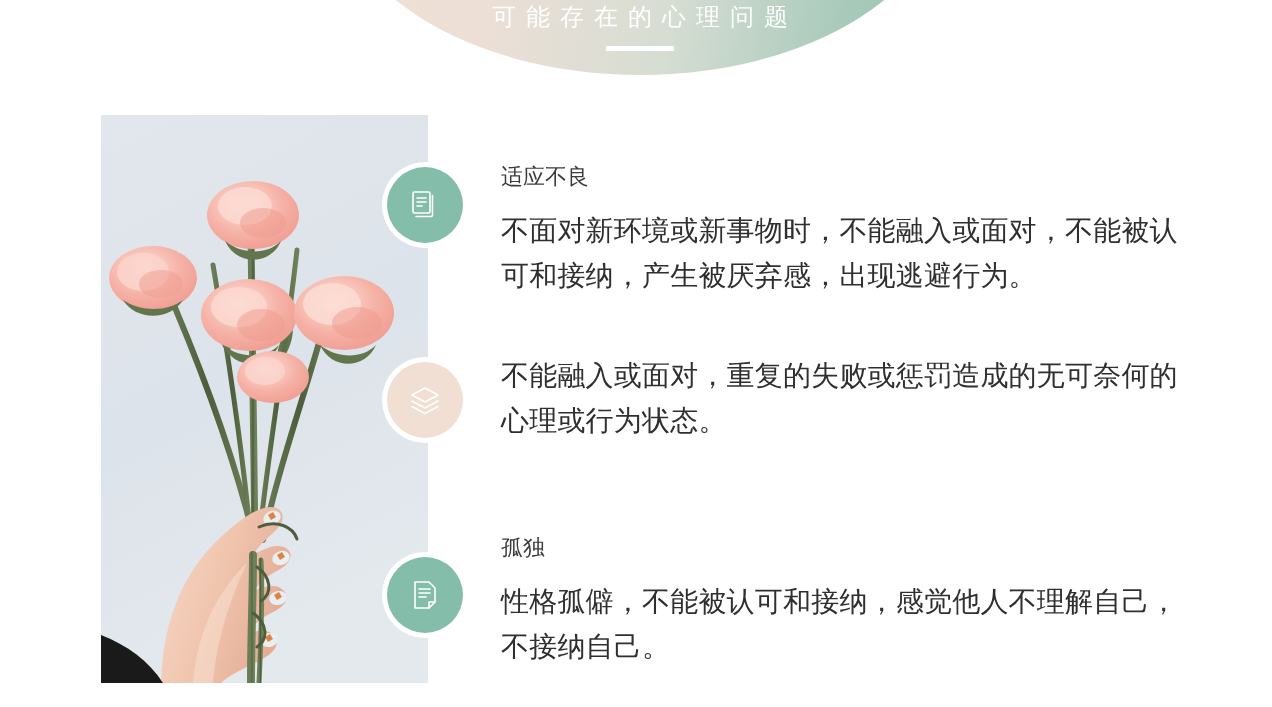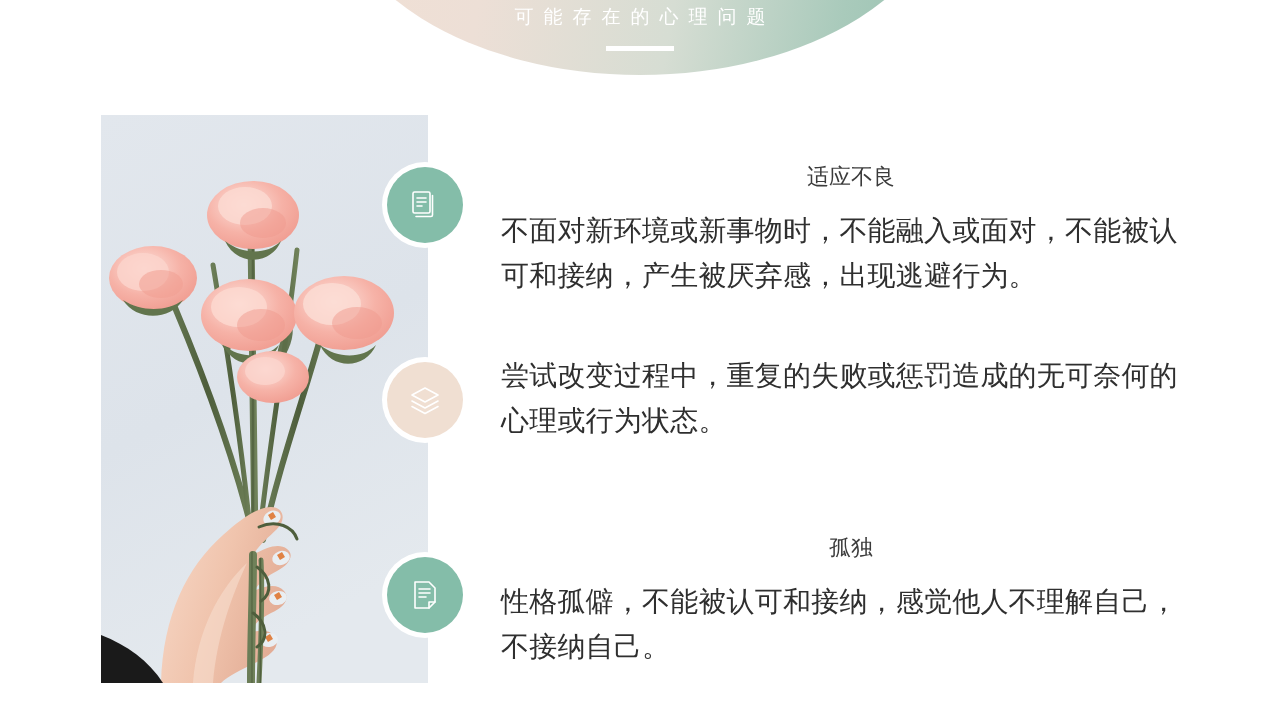--- a/index.html
+++ b/index.html
@@ -33,21 +33,21 @@
     bottom: 0;
     height: 75px;
   }
   .banner-title {
     position: absolute;
     left: 0;
     right: 0;
     top: 0;
     text-align: center;
     color: #ffffff;
-    font-size: 19px;
+    font-size: 24px;
     letter-spacing: 10px;
     text-indent: 10px;
     line-height: 34px;
     white-space: nowrap;
     font-weight: 400;
   }
   .banner-underline {
     position: absolute;
     left: 50%;
     transform: translateX(-50%);
@@ -90,21 +90,20 @@
   .block-1 { top: 162px; }
   .block-2 { top: 353px; }
   .block-3 { top: 533px; }
 
   .block-heading {
     font-size: 22px;
     color: #3b3b3b;
     line-height: 30px;
     margin: 0 0 16px 0;
     font-weight: 400;
-    text-align: center;
   }
   .block-body {
     font-size: 28px;
     color: #2f2f2f;
     line-height: 45px;
     margin: 0;
     font-weight: 400;
     letter-spacing: 0.2px;
   }
   .block-3 .block-heading { }
@@ -263,19 +262,19 @@
     </svg>
   </span>
 </div>
 
 <div class="block block-1">
   <p class="block-heading">适应不良</p>
   <p class="block-body">不面对新环境或新事物时，不能融入或面对，不能被认可和接纳，产生被厌弃感，出现逃避行为。</p>
 </div>
 
 <div class="block block-2">
-  <p class="block-body">尝试改变过程中，重复的失败或惩罚造成的无可奈何的心理或行为状态。</p>
+  <p class="block-body">不能融入或面对，重复的失败或惩罚造成的无可奈何的心理或行为状态。</p>
 </div>
 
 <div class="block block-3">
   <p class="block-heading">孤独</p>
   <p class="block-body">性格孤僻，不能被认可和接纳，感觉他人不理解自己，不接纳自己。</p>
 </div>
 
 </body></html>

